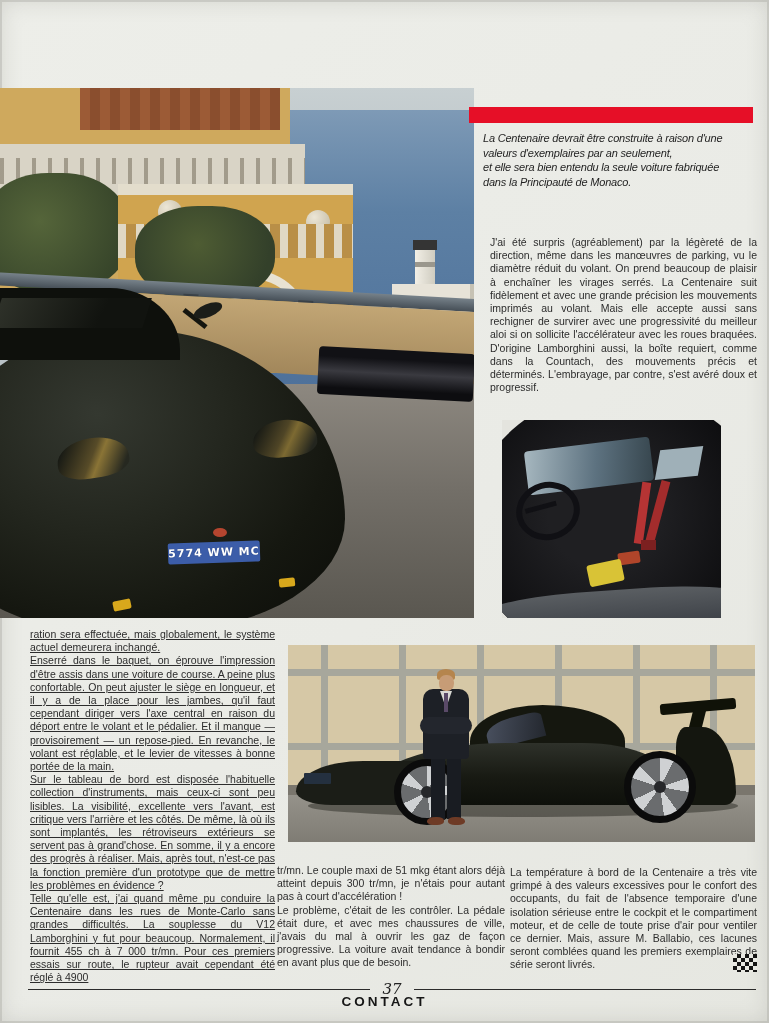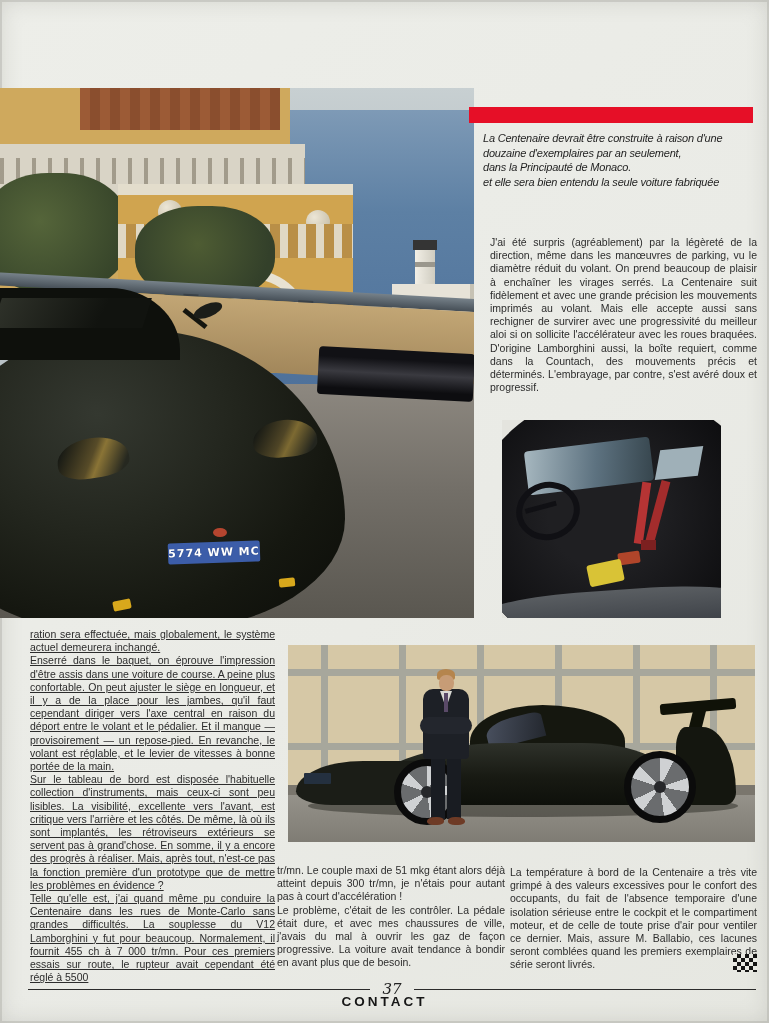--- a/index.html
+++ b/index.html
@@ -185,23 +185,23 @@
       <div class="abs oval-red"></div>
       <div class="abs plate">5774 WW MC</div>
       <div class="abs ind1"></div>
       <div class="abs ind2"></div>
     </div>
   </div>
 
   <div class="abs redbar"></div>
   <div class="abs intro">
     <div>La Centenaire devrait être construite à raison d'une</div>
-    <div>douzaine d'exemplaires par an seulement,</div>
+    <div>valeurs d'exemplaires par an seulement,</div>
+    <div>et elle sera bien entendu la seule voiture fabriquée</div>
     <div>dans la Principauté de Monaco.</div>
-    <div>et elle sera bien entendu la seule voiture fabriquée</div>
   </div>
 
   <div class="abs bodycol col-rt">
     <p>J'ai été surpris (agréablement) par la légèreté de la direction, même dans les manœuvres de parking, vu le diamètre réduit du volant. On prend beaucoup de plaisir à enchaîner les virages serrés. La Centenaire suit fidèlement et avec une grande précision les mouvements imprimés au volant. Mais elle accepte aussi sans rechigner de survirer avec une progressivité du meilleur aloi si on sollicite l'accélérateur avec les roues braquées. D'origine Lamborghini aussi, la boîte requiert, comme dans la Countach, des mouvements précis et déterminés. L'embrayage, par contre, s'est avéré doux et progressif.</p>
   </div>
 
   <div class="abs ph-int">
     <div class="abs fisheye">
       <div class="abs int-ws"></div>
       <div class="abs int-sw"></div>
@@ -215,21 +215,21 @@
       <div class="abs int-yellow"></div>
       <div class="abs int-sill"></div>
 
     </div>
   </div>
 
   <div class="abs bodycol col-bl">
     <p>ration sera effectuée, mais globalement, le système actuel demeurera inchangé.</p>
     <p>Enserré dans le baquet, on éprouve l'impression d'être assis dans une voiture de course. A peine plus confortable. On peut ajuster le siège en longueur, et il y a de la place pour les jambes, qu'il faut cependant diriger vers l'axe central en raison du déport entre le volant et le pédalier. Et il manque — provisoirement — un repose-pied. En revanche, le volant est réglable, et le levier de vitesses à bonne portée de la main.</p>
     <p>Sur le tableau de bord est disposée l'habituelle collection d'instruments, mais ceux-ci sont peu lisibles. La visibilité, excellente vers l'avant, est critique vers l'arrière et les côtés. De même, là où ils sont implantés, les rétroviseurs extérieurs se servent pas à grand'chose. En somme, il y a encore des progrès à réaliser. Mais, après tout, n'est-ce pas la fonction première d'un prototype que de mettre les problèmes en évidence ?</p>
-    <p>Telle qu'elle est, j'ai quand même pu conduire la Centenaire dans les rues de Monte-Carlo sans grandes difficultés. La souplesse du V12 Lamborghini y fut pour beaucoup. Normalement, il fournit 455 ch à 7 000 tr/mn. Pour ces premiers essais sur route, le rupteur avait cependant été réglé à 5500</p>
+    <p>Telle qu'elle est, j'ai quand même pu conduire la Centenaire dans les rues de Monte-Carlo sans grandes difficultés. La souplesse du V12 Lamborghini y fut pour beaucoup. Normalement, il fournit 455 ch à 7 000 tr/mn. Pour ces premiers essais sur route, le rupteur avait cependant été réglé à 4900</p>
   </div>
 
   <div class="abs ph-gar">
     <div class="abs wallv"></div>
     <div class="abs wallh1"></div>
     <div class="abs wallh2"></div>
     <div class="abs wallbase"></div>
     <div class="abs ground"></div>
     <div class="abs gshadow"></div>
     <div class="abs gc-cabin">

